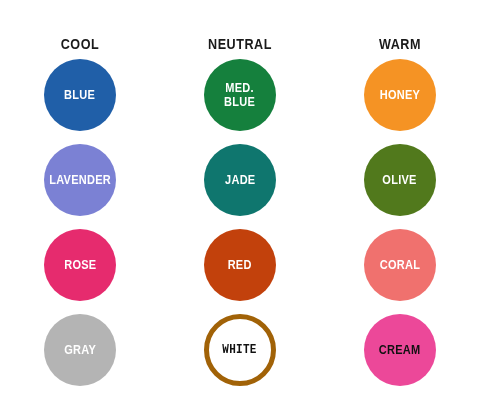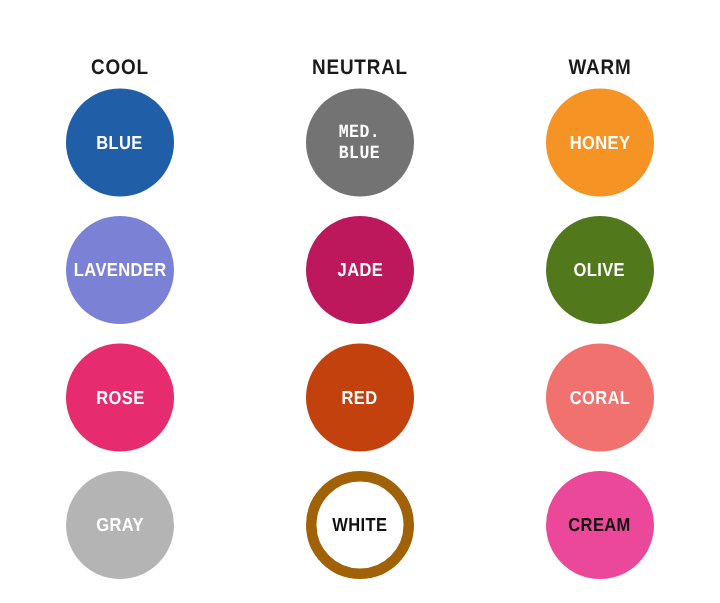--- a/index.html
+++ b/index.html
@@ -81,21 +81,21 @@
     line-height: 1.12;
     text-align: center;
     white-space: pre-line;
     transform: scaleX(0.88);
     user-select: none;
   }
 
   .label-light { color: #ffffff; }
   .label-dark  { color: #111111; }
 
-  .has-outline { border: 7px solid #a16207; }
+  .has-outline { border: 5px solid #a16207; font-family: Liberation Mono, monospace; }
 </style>
 </head>
 <body>
 
 <div class="palette">
 
   <div class="header-row">
     <div class="column-header">COOL</div>
     <div class="column-header">NEUTRAL</div>
     <div class="column-header">WARM</div>
@@ -121,27 +121,27 @@
       </div>
       <div class="swatch-cell">
         <div class="swatch" style="background: rgb(180, 180, 180);">
           <span class="swatch-label label-light">GRAY</span>
         </div>
       </div>
     </div>
 
     <div class="swatch-column">
       <div class="swatch-cell">
-        <div class="swatch" style="background: #737373; font-family: Liberation Mono, monospace;">
+        <div class="swatch" style="background: #15803d;">
           <span class="swatch-label label-light">MED.
 BLUE</span>
         </div>
       </div>
       <div class="swatch-cell">
-        <div class="swatch" style="background: #be185d;">
+        <div class="swatch" style="background: #0f766e;">
           <span class="swatch-label label-light">JADE</span>
         </div>
       </div>
       <div class="swatch-cell">
         <div class="swatch" style="background: #c2410c;">
           <span class="swatch-label label-light">RED</span>
         </div>
       </div>
       <div class="swatch-cell">
         <div class="swatch has-outline" style="background: rgb(255, 255, 255);">

